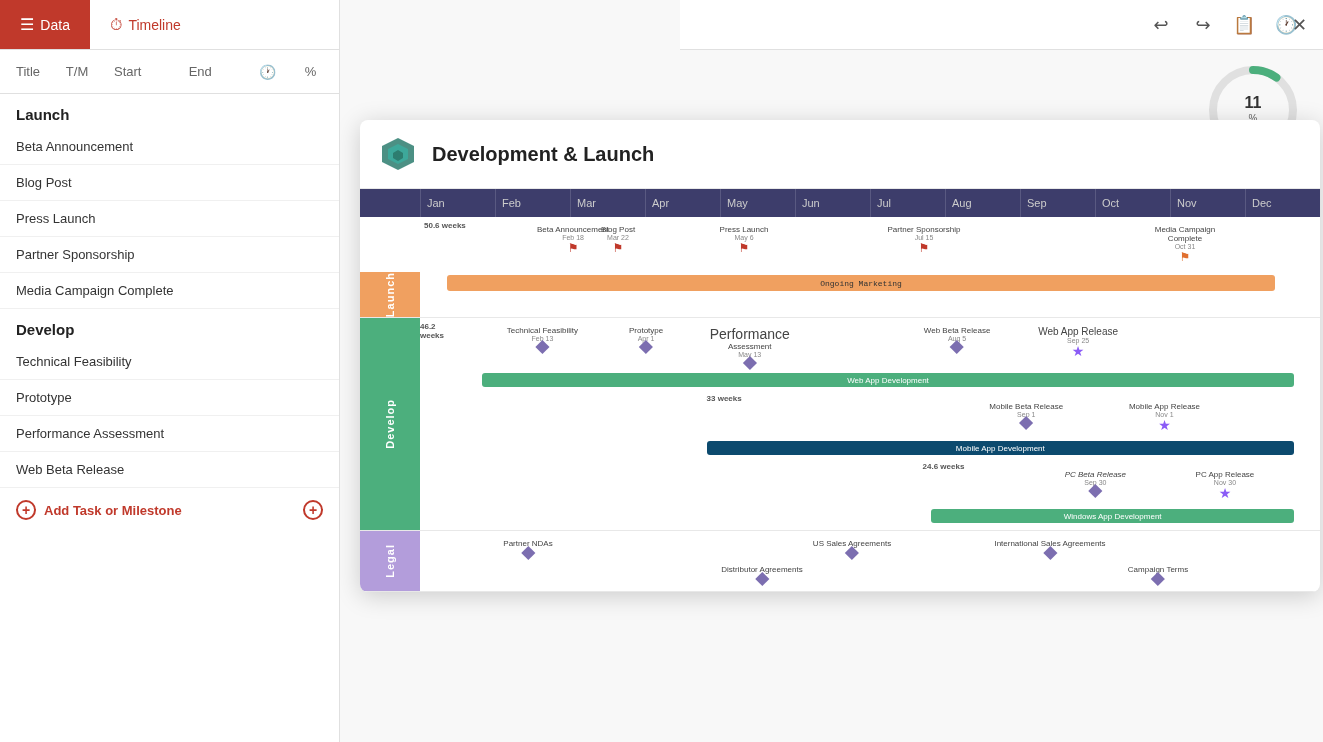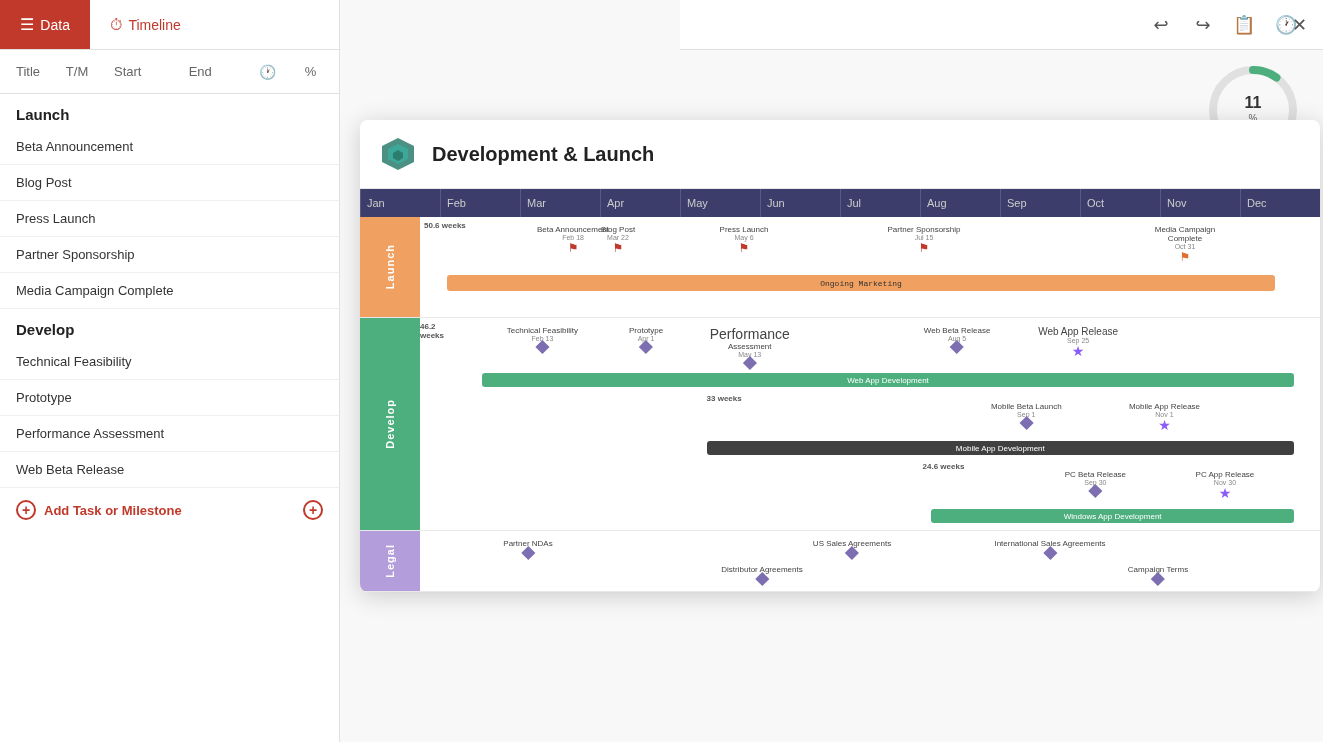--- a/index.html
+++ b/index.html
@@ -260,39 +260,39 @@
 
     <div class="gantt-header">
       <svg class="gantt-logo" viewBox="0 0 36 36">
         <polygon points="18,2 34,10 34,26 18,34 2,26 2,10" fill="#2d7d6f" opacity="0.85"></polygon>
         <polygon points="18,8 28,13 28,23 18,28 8,23 8,13" fill="#3da89a"></polygon>
         <polygon points="18,14 23,17 23,22 18,25 13,22 13,17" fill="#2d7d6f"></polygon>
       </svg>
       <span class="gantt-title">Development &amp; Launch</span>
     </div>
 
-    <div style="display:flex; background:#3d3d6b; height:28px;flex-direction:column;">
+    <div style="display:flex; background:#3d3d6b; height:28px;">
       <div style="width:60px; background:#3d3d6b;"></div>
       <div style="flex:1; display:flex;">
         <div class="month-cell">Jan</div>
         <div class="month-cell">Feb</div>
         <div class="month-cell">Mar</div>
         <div class="month-cell">Apr</div>
         <div class="month-cell">May</div>
         <div class="month-cell">Jun</div>
         <div class="month-cell">Jul</div>
         <div class="month-cell">Aug</div>
         <div class="month-cell">Sep</div>
         <div class="month-cell">Oct</div>
         <div class="month-cell">Nov</div>
         <div class="month-cell">Dec</div>
       </div>
     </div>
 
-    <div style="display:flex; border-bottom:1px solid #e8e8e8;">
+    <div style="display:flex; border-bottom:1px solid #e8e8e8;align-items:flex-end;">
       <div style="width:60px; background:#f0a060; display:flex; align-items:center; justify-content:center;">
         <span style="writing-mode:vertical-lr; transform:rotate(180deg); font-size:11px; font-weight:700; color:#fff; letter-spacing:1px;">Launch</span>
       </div>
       <div style="flex:1; position:relative; min-height:100px; padding:4px 0;">
 
         <div style="position:absolute; top:4px; left:4px; font-size:8px; color:#555; font-weight:600;">50.6 weeks</div>
 
         <div style="position:relative; height:44px; margin-top:4px;">
 
           <div style="position:absolute; left:13%; top:0;">
@@ -379,44 +379,44 @@
           <div style="position:absolute; left:3%; right:3%; height:14px; top:3px; border-radius:3px; background:#4caf7d; display:flex; align-items:center; justify-content:center; font-size:8px; color:#fff;">Web App Development</div>
         </div>
 
         <div style="position:relative; height:8px; margin-left:36px; margin-top:4px;">
           <div style="position:absolute; left:29%; font-size:8px; color:#555; font-weight:600;">33 weeks</div>
         </div>
 
         <div style="position:relative; height:36px; margin-left:36px;">
 
           <div style="position:absolute; left:66%; top:0; transform:translateX(-50%);">
-            <div style="font-size:8px; color:#444; white-space:nowrap; text-align:center;">Mobile Beta Launch</div>
+            <div style="font-size:8px; color:#444; white-space:nowrap; text-align:center;">Mobile Beta Release</div>
             <div style="font-size:7px; color:#888; text-align:center;">Sep 1</div>
             <div style="width:10px;height:10px;background:#7c6eb0;transform:rotate(45deg);margin:0 auto;"></div>
           </div>
 
           <div style="position:absolute; left:82%; top:0; transform:translateX(-50%);">
             <div style="font-size:8px; color:#444; white-space:nowrap; text-align:center;">Mobile App Release</div>
             <div style="font-size:7px; color:#888; text-align:center;">Nov 1</div>
             <div style="color:#8b5cf6; font-size:14px; text-align:center; line-height:1;">★</div>
           </div>
         </div>
 
         <div style="position:relative; height:20px; margin-left:36px;">
-          <div style="position:absolute; left:29%; right:3%; height:14px; top:3px; border-radius:3px; background:#404040; display:flex; align-items:center; justify-content:center; font-size:8px; color:#fff;">Mobile App Development</div>
+          <div style="position:absolute; left:29%; right:3%; height:14px; top:3px; border-radius:3px; background:#0c4a6e; display:flex; align-items:center; justify-content:center; font-size:8px; color:#fff;">Mobile App Development</div>
         </div>
 
         <div style="position:relative; height:8px; margin-left:36px; margin-top:4px;">
           <div style="position:absolute; left:54%; font-size:8px; color:#555; font-weight:600;">24.6 weeks</div>
         </div>
 
         <div style="position:relative; height:36px; margin-left:36px;">
 
           <div style="position:absolute; left:74%; top:0; transform:translateX(-50%);">
-            <div style="font-size:8px; color:#444; white-space:nowrap; text-align:right;">PC Beta Release</div>
+            <div style="font-size:8px; color:#444; white-space:nowrap; text-align:right;font-style:italic;">PC Beta Release</div>
             <div style="font-size:7px; color:#888; text-align:center;">Sep 30</div>
             <div style="width:10px;height:10px;background:#7c6eb0;transform:rotate(45deg);margin:0 auto;"></div>
           </div>
 
           <div style="position:absolute; left:89%; top:0; transform:translateX(-50%);">
             <div style="font-size:8px; color:#444; white-space:nowrap; text-align:center;">PC App Release</div>
             <div style="font-size:7px; color:#888; text-align:center;">Nov 30</div>
             <div style="color:#8b5cf6; font-size:14px; text-align:center; line-height:1;">★</div>
           </div>
         </div>

